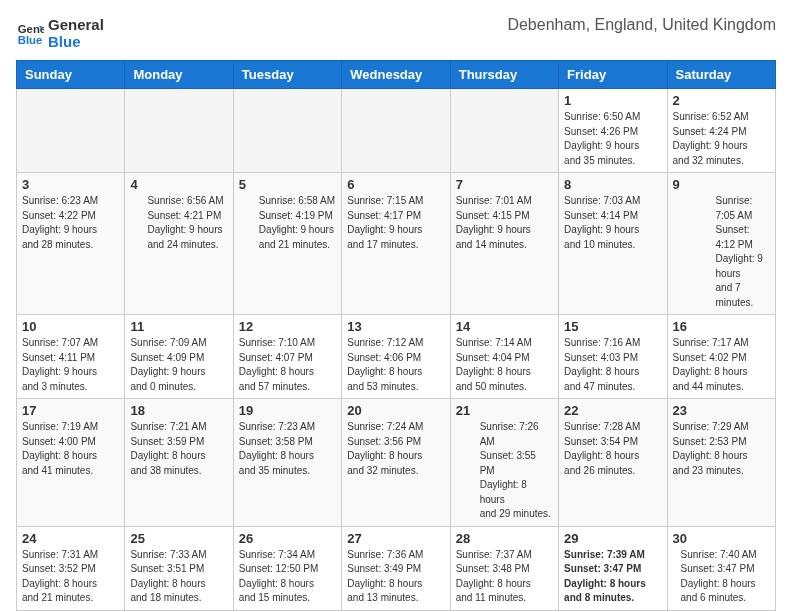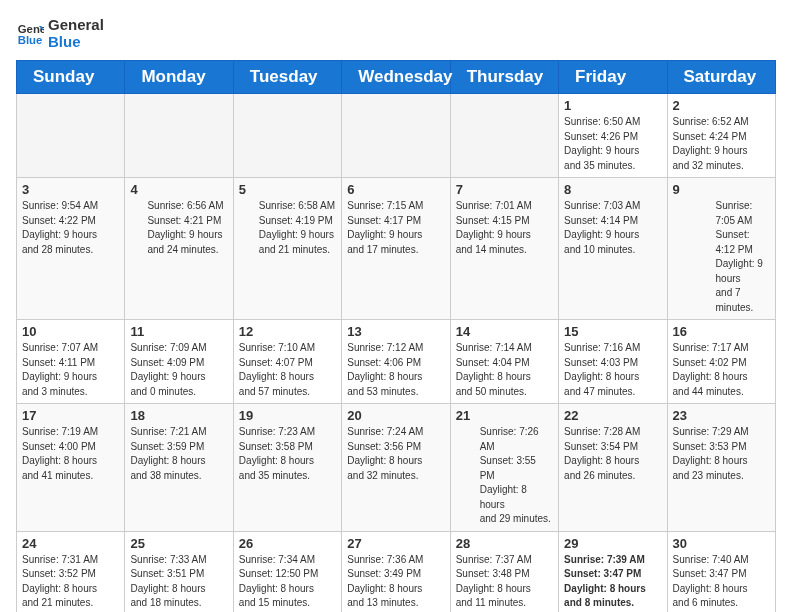--- a/index.html
+++ b/index.html
@@ -38,22 +38,22 @@
       color: #555;
     }
     table {
       width: 100%;
       border-collapse: collapse;
       table-layout: fixed;
     }
     th {
       background-color: #1976d2;
       color: #fff;
-      font-size: 17px;
-      padding: 6px 16px;
+      font-size: 13px;
+      padding: 6px 8px;
       text-align: left;
       font-weight: bold;
       border: 1px solid #1565c0;
     }
     td {
       border: 1px solid #ccc;
       vertical-align: top;
       padding: 4px 5px;
       font-size: 11px;
       color: #333;
@@ -87,20 +87,21 @@
       <text x="2" y="16" font-size="13" font-weight="bold" fill="#333" font-family="Arial">General</text>
       <text x="2" y="28" font-size="13" font-weight="bold" fill="#1976d2" font-family="Arial">Blue</text>
       <polygon points="26,8 32,14 29,8" fill="#1976d2"></polygon>
     </svg>
     <div>
       <div style="font-size:15px;font-weight:bold;color:#333;">General</div>
       <div style="font-size:15px;font-weight:bold;color:#1976d2;">Blue</div>
     </div>
   </div>
   <div class="title-block">
+    <div class="location">Debenham, England, United Kingdom</div>
   </div>
 </div>
 
 <table>
   <thead>
     <tr>
     <th>Sunday</th>
         <th>Monday</th>
         <th>Tuesday</th>
         <th>Wednesday</th>
@@ -127,21 +128,21 @@
           <span class="day-num">2</span>
           <div class="day-info" style="white-space: pre-line;">Sunrise: 6:52 AM
 Sunset: 4:24 PM
 Daylight: 9 hours
 and 32 minutes.</div>
         </td>
       </tr>
       <tr>
         <td class="alt-row">
           <span class="day-num">3</span>
-          <div class="day-info" style="white-space: pre-line;">Sunrise: 9:54 AM
+          <div class="day-info" style="white-space: pre-line;">Sunrise: 6:23 AM
 Sunset: 4:22 PM
 Daylight: 9 hours
 and 28 minutes.</div>
         </td>
         <td class="alt-row">
           <span class="day-num">4</span>
           <div class="day-info" style="white-space: pre-line; margin-left: 17px;">Sunrise: 6:56 AM
 Sunset: 4:21 PM
 Daylight: 9 hours
 and 24 minutes.</div>
@@ -272,21 +273,21 @@
         <td class="alt-row">
           <span class="day-num">22</span>
           <div class="day-info" style="white-space: pre-line;">Sunrise: 7:28 AM
 Sunset: 3:54 PM
 Daylight: 8 hours
 and 26 minutes.</div>
         </td>
         <td class="alt-row">
           <span class="day-num">23</span>
           <div class="day-info" style="white-space: pre-line;">Sunrise: 7:29 AM
-Sunset: 3:53 PM
+Sunset: 2:53 PM
 Daylight: 8 hours
 and 23 minutes.</div>
         </td>
       </tr>
       <tr>
         <td>
           <span class="day-num">24</span>
           <div class="day-info" style="white-space: pre-line;">Sunrise: 7:31 AM
 Sunset: 3:52 PM
 Daylight: 8 hours
@@ -322,20 +323,20 @@
         </td>
         <td>
           <span class="day-num">29</span>
           <div class="day-info" style="white-space: pre-line; font-weight: bold;">Sunrise: 7:39 AM
 Sunset: 3:47 PM
 Daylight: 8 hours
 and 8 minutes.</div>
         </td>
         <td>
           <span class="day-num">30</span>
-          <div class="day-info" style="white-space: pre-line;">Sunrise: 7:40 AM
+          <div class="day-info" style="white-space: pre-line; margin-left: 8px;">Sunrise: 7:40 AM
 Sunset: 3:47 PM
 Daylight: 8 hours
 and 6 minutes.</div>
         </td>
       </tr>
     </tbody>
 </table>
 
 </body></html>

